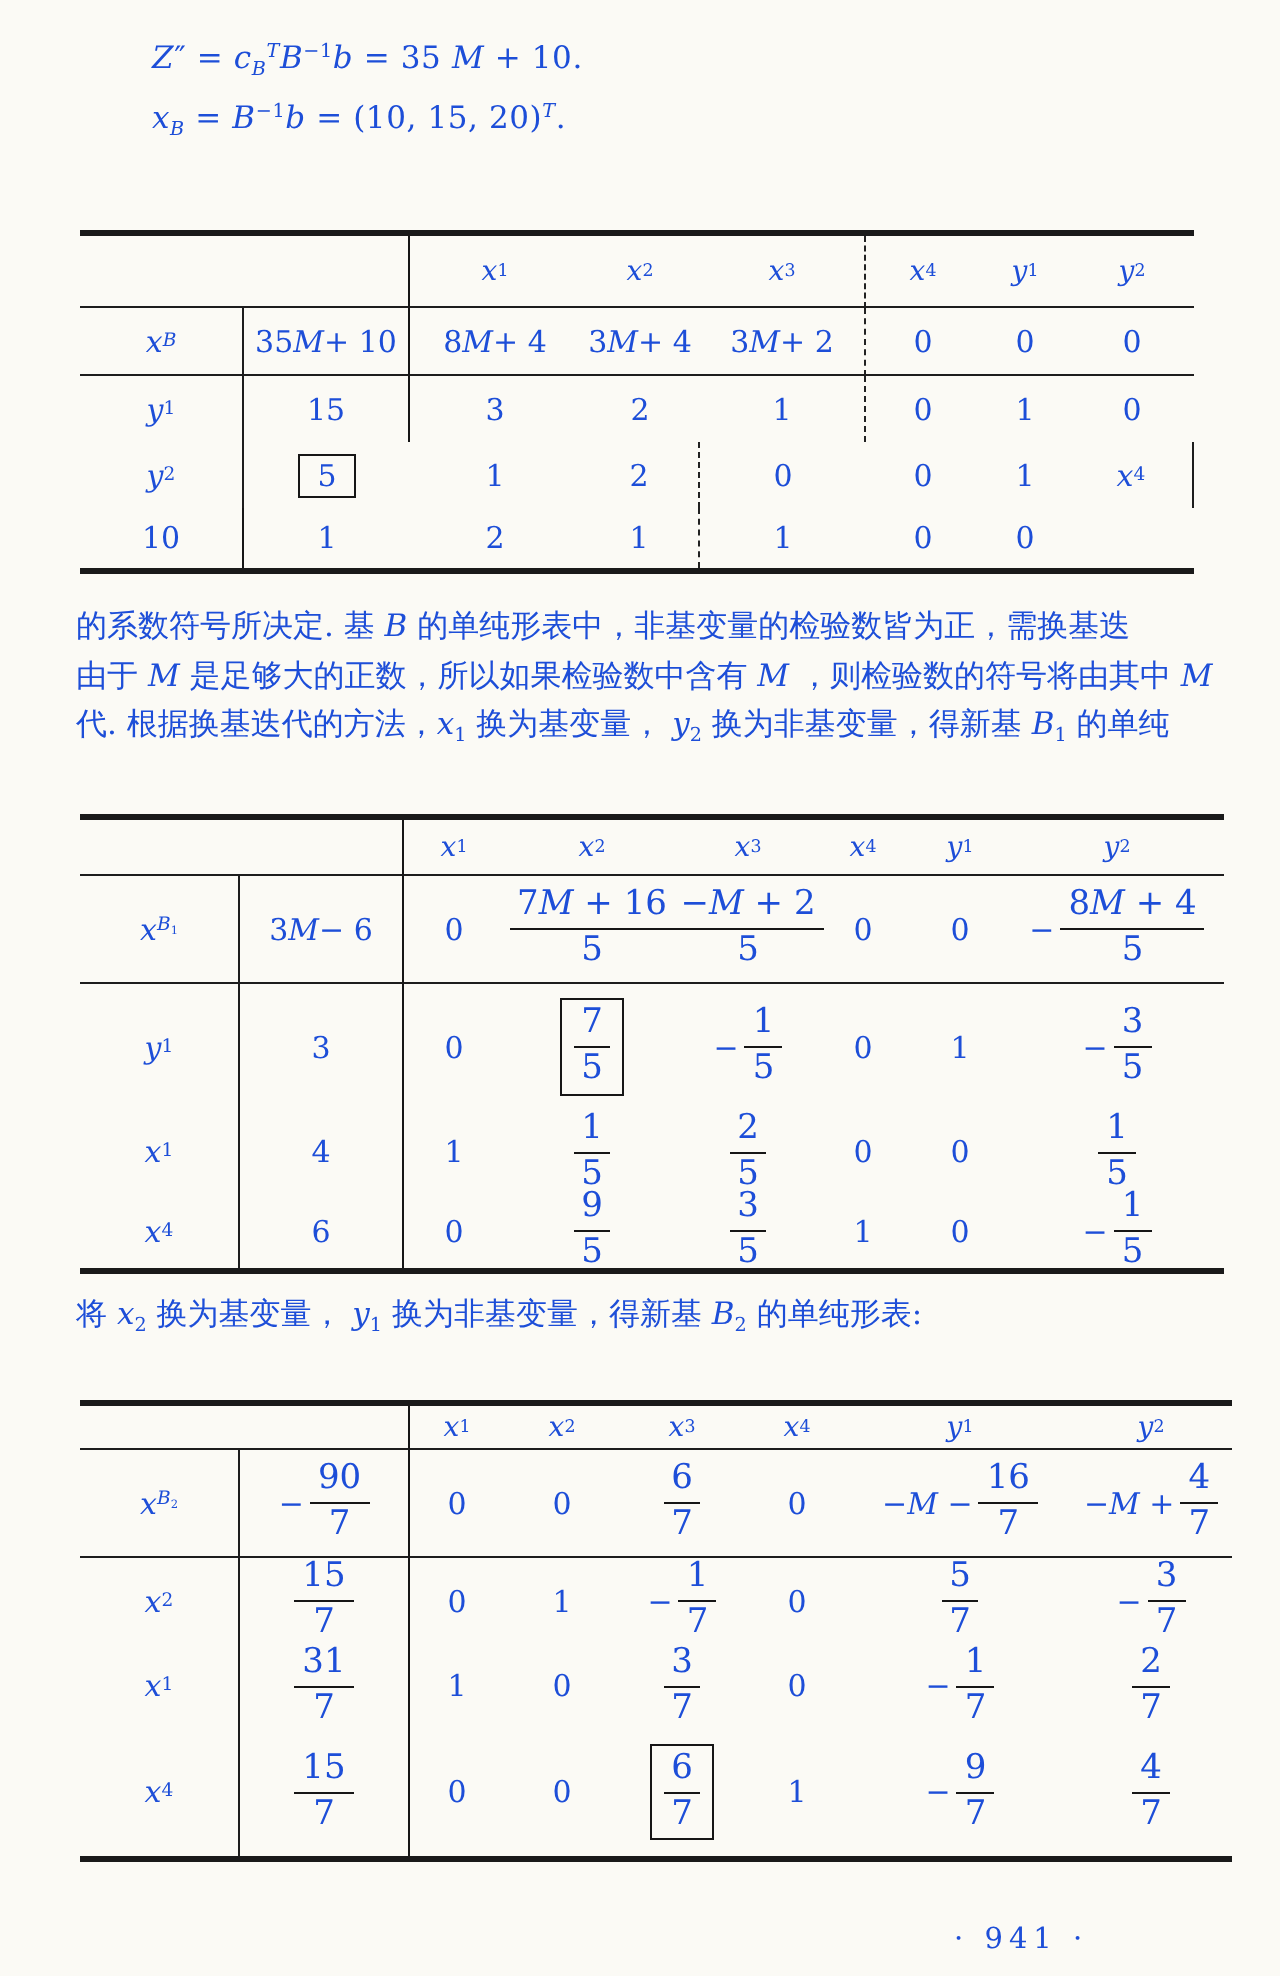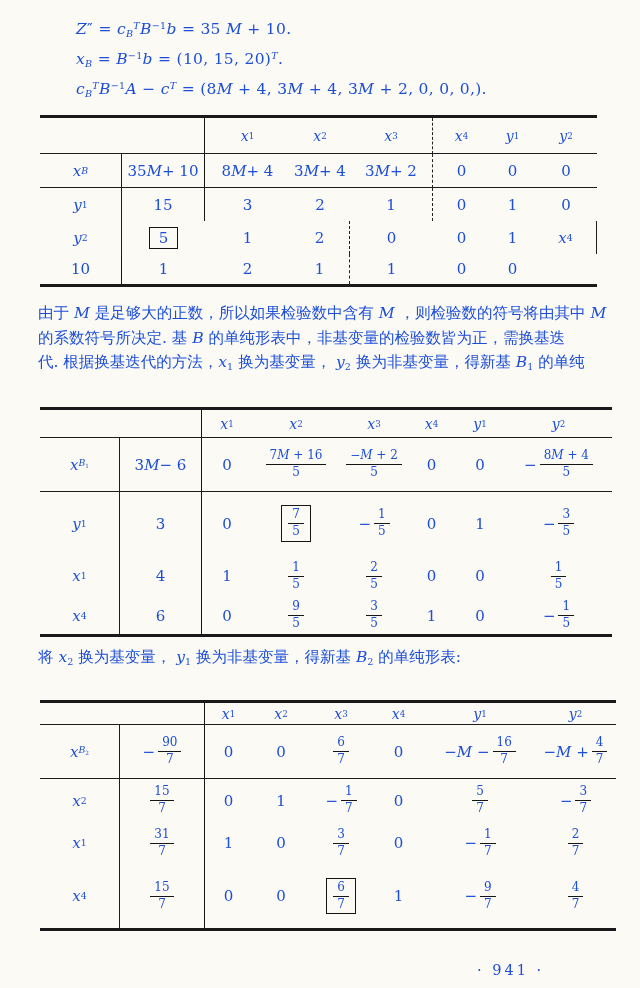--- a/index.html
+++ b/index.html
@@ -37,38 +37,37 @@
       grid-template-columns:80px 82px 50px 88px 68px 47px 50px 107px;
       grid-template-rows:28px 54px 63px 42px 37px;}
   #t2{left:40px;top:700px;
       grid-template-columns:80px 85px 47px 58px 62px 53px 110px 81px;
       grid-template-rows:22px 54px 43px 42px 64px;}
   
   sub{font-size:.62em;vertical-align:-.35em;line-height:0;}
   sup{font-size:.62em;vertical-align:.55em;line-height:0;}
   .mrow{display:inline-flex;align-items:center;gap:3px;}
   .frac{display:inline-flex;flex-direction:column;align-items:center;
-        line-height:1.15;font-size:12px;}
+        line-height:1.15;font-size:17px;}
   .frac .num{border-bottom:1.4px solid #161616;padding:0 4px 1px;}
   .frac .den{padding-top:1px;}
   .boxed{border:1.7px solid #161616;}
   span.boxed.frac{padding:2px 6px;}
   .plainbox{border:1.7px solid #161616;display:inline-block;padding:1px 9px;}
   
   .pageno{position:absolute;left:477px;top:942px;font-size:14.5px;letter-spacing:3px;margin-top:20px;}
 </style>
 </head>
 <body>
 
 <div class="page">
 
   <div class="equations">
       <div class="line"><i>Z</i>″ = <i>c</i><sub><i>B</i></sub><sup><i>T</i></sup><i>B</i><sup>−1</sup><i>b</i> = 35 <i>M</i> + 10.</div>
       <div class="line"><i>x</i><sub><i>B</i></sub> = <i>B</i><sup>−1</sup><i>b</i> = (10, 15, 20)<sup><i>T</i></sup>.</div>
-      <div class="line"><i>c</i><sub><i>B</i></sub><sup><i>T</i></sup><i>B</i><sup>−1</sup><i>A</i> − <i>c</i><sup><i>T</i></sup> = (8<i>M</i> + 4, 3<i>M</i> + 4, 3<i>M</i> + 2, 0, 0, 0,).</div>
     </div>
 
   <div class="simplex" id="t0">
       <div class="cell r0 c0"></div>
       <div class="cell r0 c1"></div>
       <div class="cell r0 c2">
         <i>x</i>
         <sub>1</sub>
       </div>
       <div class="cell r0 c3">
@@ -134,22 +133,22 @@
       <div class="cell r4 c1 body">10</div>
       <div class="cell r4 c2 body">1</div>
       <div class="cell r4 c3 body">2</div>
       <div class="cell r4 c4 body">1</div>
       <div class="cell r4 c5 body">1</div>
       <div class="cell r4 c6 body">0</div>
       <div class="cell r4 c7 body">0</div>
     </div>
 
   <div class="para" id="para1">
+      <div class="line">的系数符号所决定. 基 <i>B</i> 的单纯形表中，非基变量的检验数皆为正，需换基迭</div>
       <div class="line">由于 <i>M</i> 是足够大的正数，所以如果检验数中含有 <i>M</i> ，则检验数的符号将由其中 <i>M</i></div>
-      <div class="line">的系数符号所决定. 基 <i>B</i> 的单纯形表中，非基变量的检验数皆为正，需换基迭</div>
       <div class="line">代. 根据换基迭代的方法，<i>x</i><sub>1</sub> 换为基变量， <i>y</i><sub>2</sub> 换为非基变量，得新基 <i>B</i><sub>1</sub> 的单纯</div>
     </div>
 
   <div class="simplex" id="t1">
       <div class="cell r0 c0"></div>
       <div class="cell r0 c1"></div>
       <div class="cell r0 c2">
         <i>x</i>
         <sub>1</sub>
       </div>

